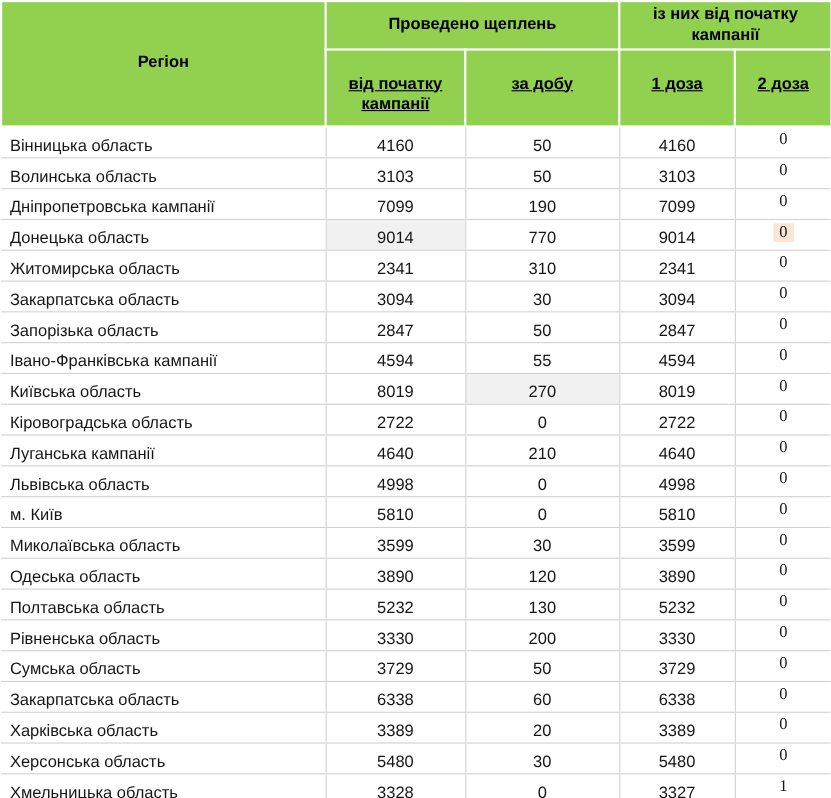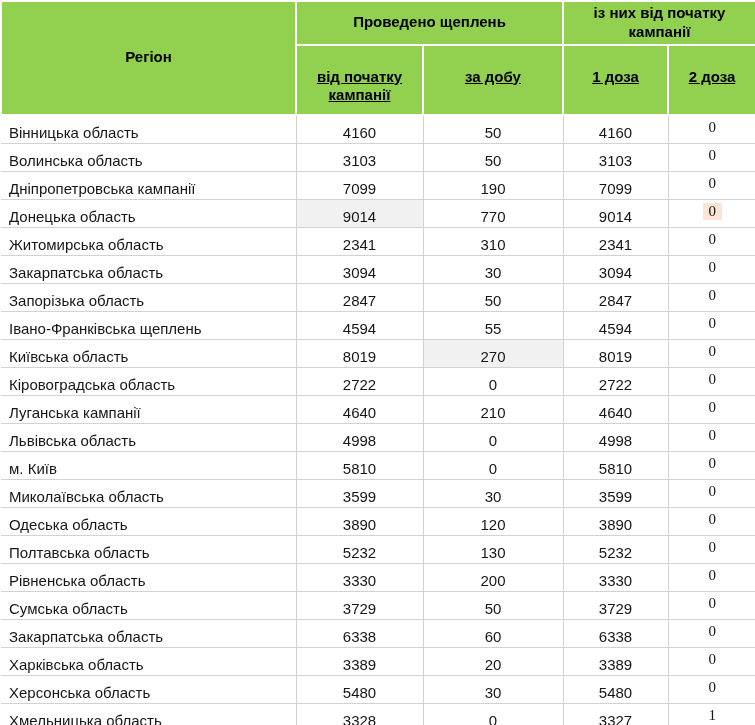--- a/index.html
+++ b/index.html
@@ -110,21 +110,21 @@
         <td class="num dose2">0</td>
       </tr>
       <tr>
         <td class="region">Запорізька область</td>
         <td class="num">2847</td>
         <td class="num">50</td>
         <td class="num">2847</td>
         <td class="num dose2">0</td>
       </tr>
       <tr>
-        <td class="region">Івано-Франківська щеплень</td>
+        <td class="region">Івано-Франківська кампанії</td>
         <td class="num">4594</td>
         <td class="num">55</td>
         <td class="num">4594</td>
         <td class="num dose2">0</td>
       </tr>
       <tr>
         <td class="region">Київська область</td>
         <td class="num">8019</td>
         <td class="num hl-gray">270</td>
         <td class="num">8019</td>

